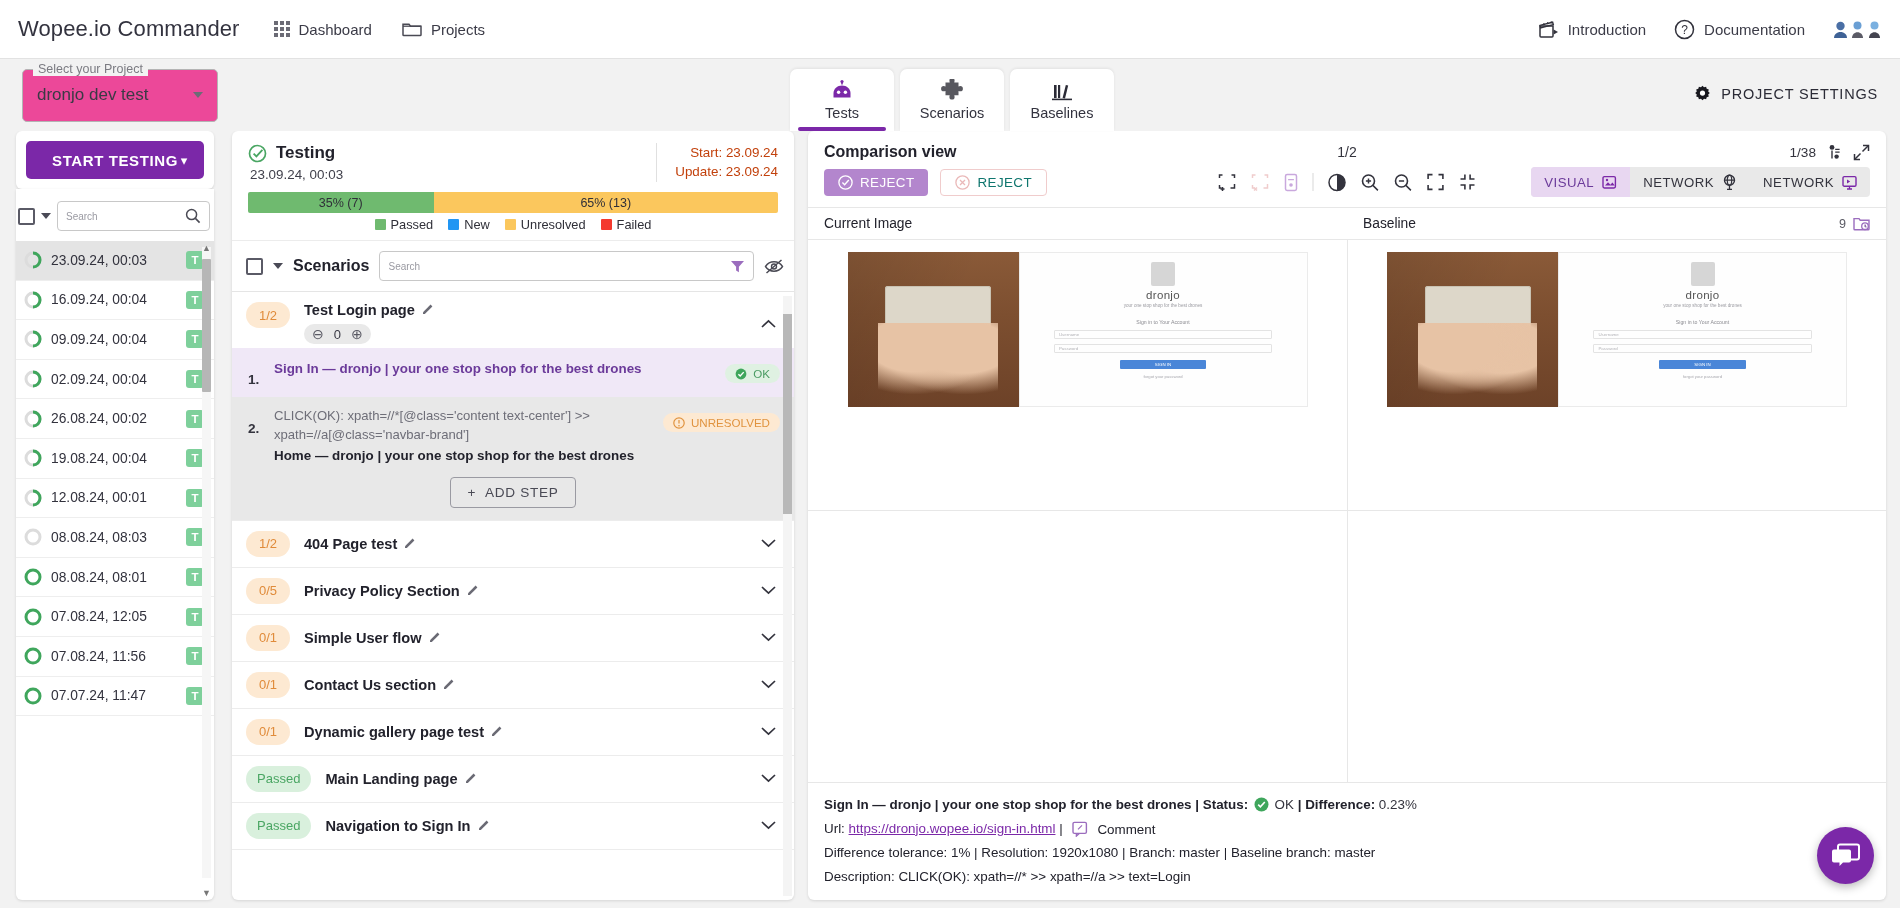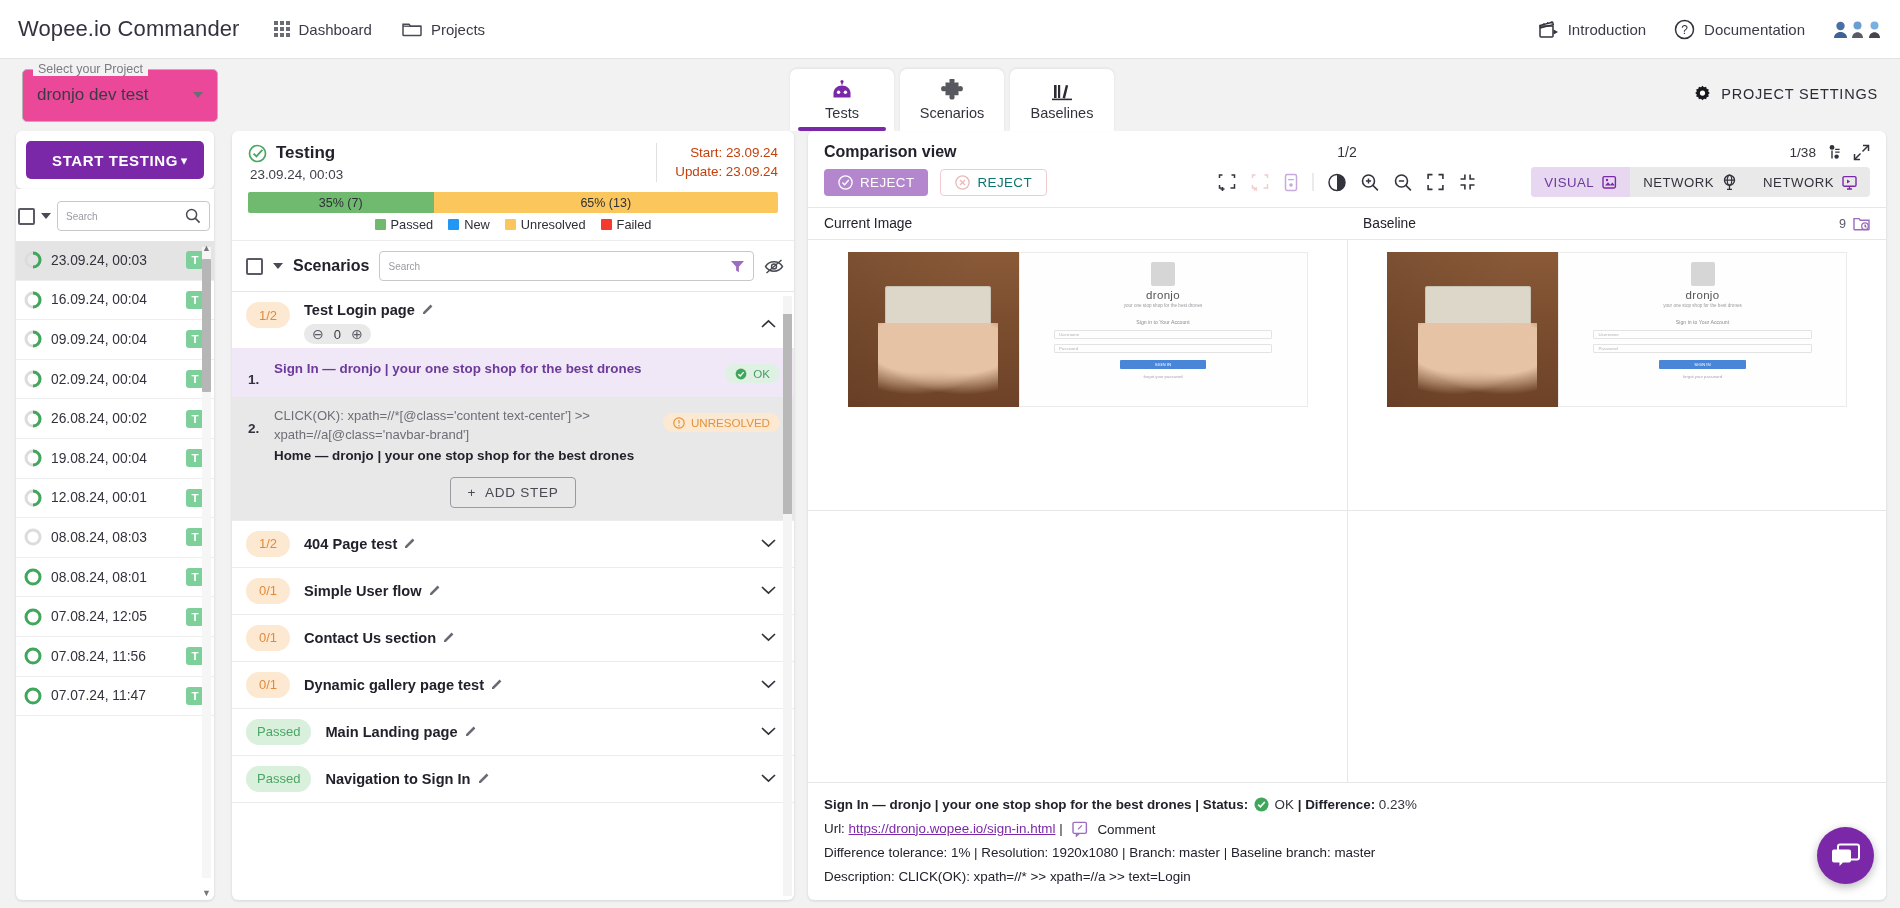--- a/index.html
+++ b/index.html
@@ -666,20 +666,33 @@
                       </svg></span></span>
       <span class="chev-dn">
                     <svg width="15" height="9" viewBox="0 0 15 9">
                       <path d="m1 1 6.5 6.2L14 1" fill="none" stroke="#33333d" stroke-width="1.7"></path>
                     </svg>
                   </span>
     </div>
   </div>
   <div class="sc-item">
     <div class="sc-row">
+      <span class="pill partial">0/5</span>
+      <span class="sc-name">Privacy Policy Section <span><svg width="12" height="12" viewBox="0 0 12 12" style="display:inline-block">
+                        <path d="M1 9.2 8.6 1.6l1.8 1.8L2.8 11 1 11z" fill="#6a6a74"></path>
+                      </svg></span></span>
+      <span class="chev-dn">
+                    <svg width="15" height="9" viewBox="0 0 15 9">
+                      <path d="m1 1 6.5 6.2L14 1" fill="none" stroke="#33333d" stroke-width="1.7"></path>
+                    </svg>
+                  </span>
+    </div>
+  </div>
+  <div class="sc-item">
+    <div class="sc-row">
       <span class="pill partial">0/1</span>
       <span class="sc-name">Simple User flow <span><svg width="12" height="12" viewBox="0 0 12 12" style="display:inline-block">
                         <path d="M1 9.2 8.6 1.6l1.8 1.8L2.8 11 1 11z" fill="#6a6a74"></path>
                       </svg></span></span>
       <span class="chev-dn">
                     <svg width="15" height="9" viewBox="0 0 15 9">
                       <path d="m1 1 6.5 6.2L14 1" fill="none" stroke="#33333d" stroke-width="1.7"></path>
                     </svg>
                   </span>
     </div>

